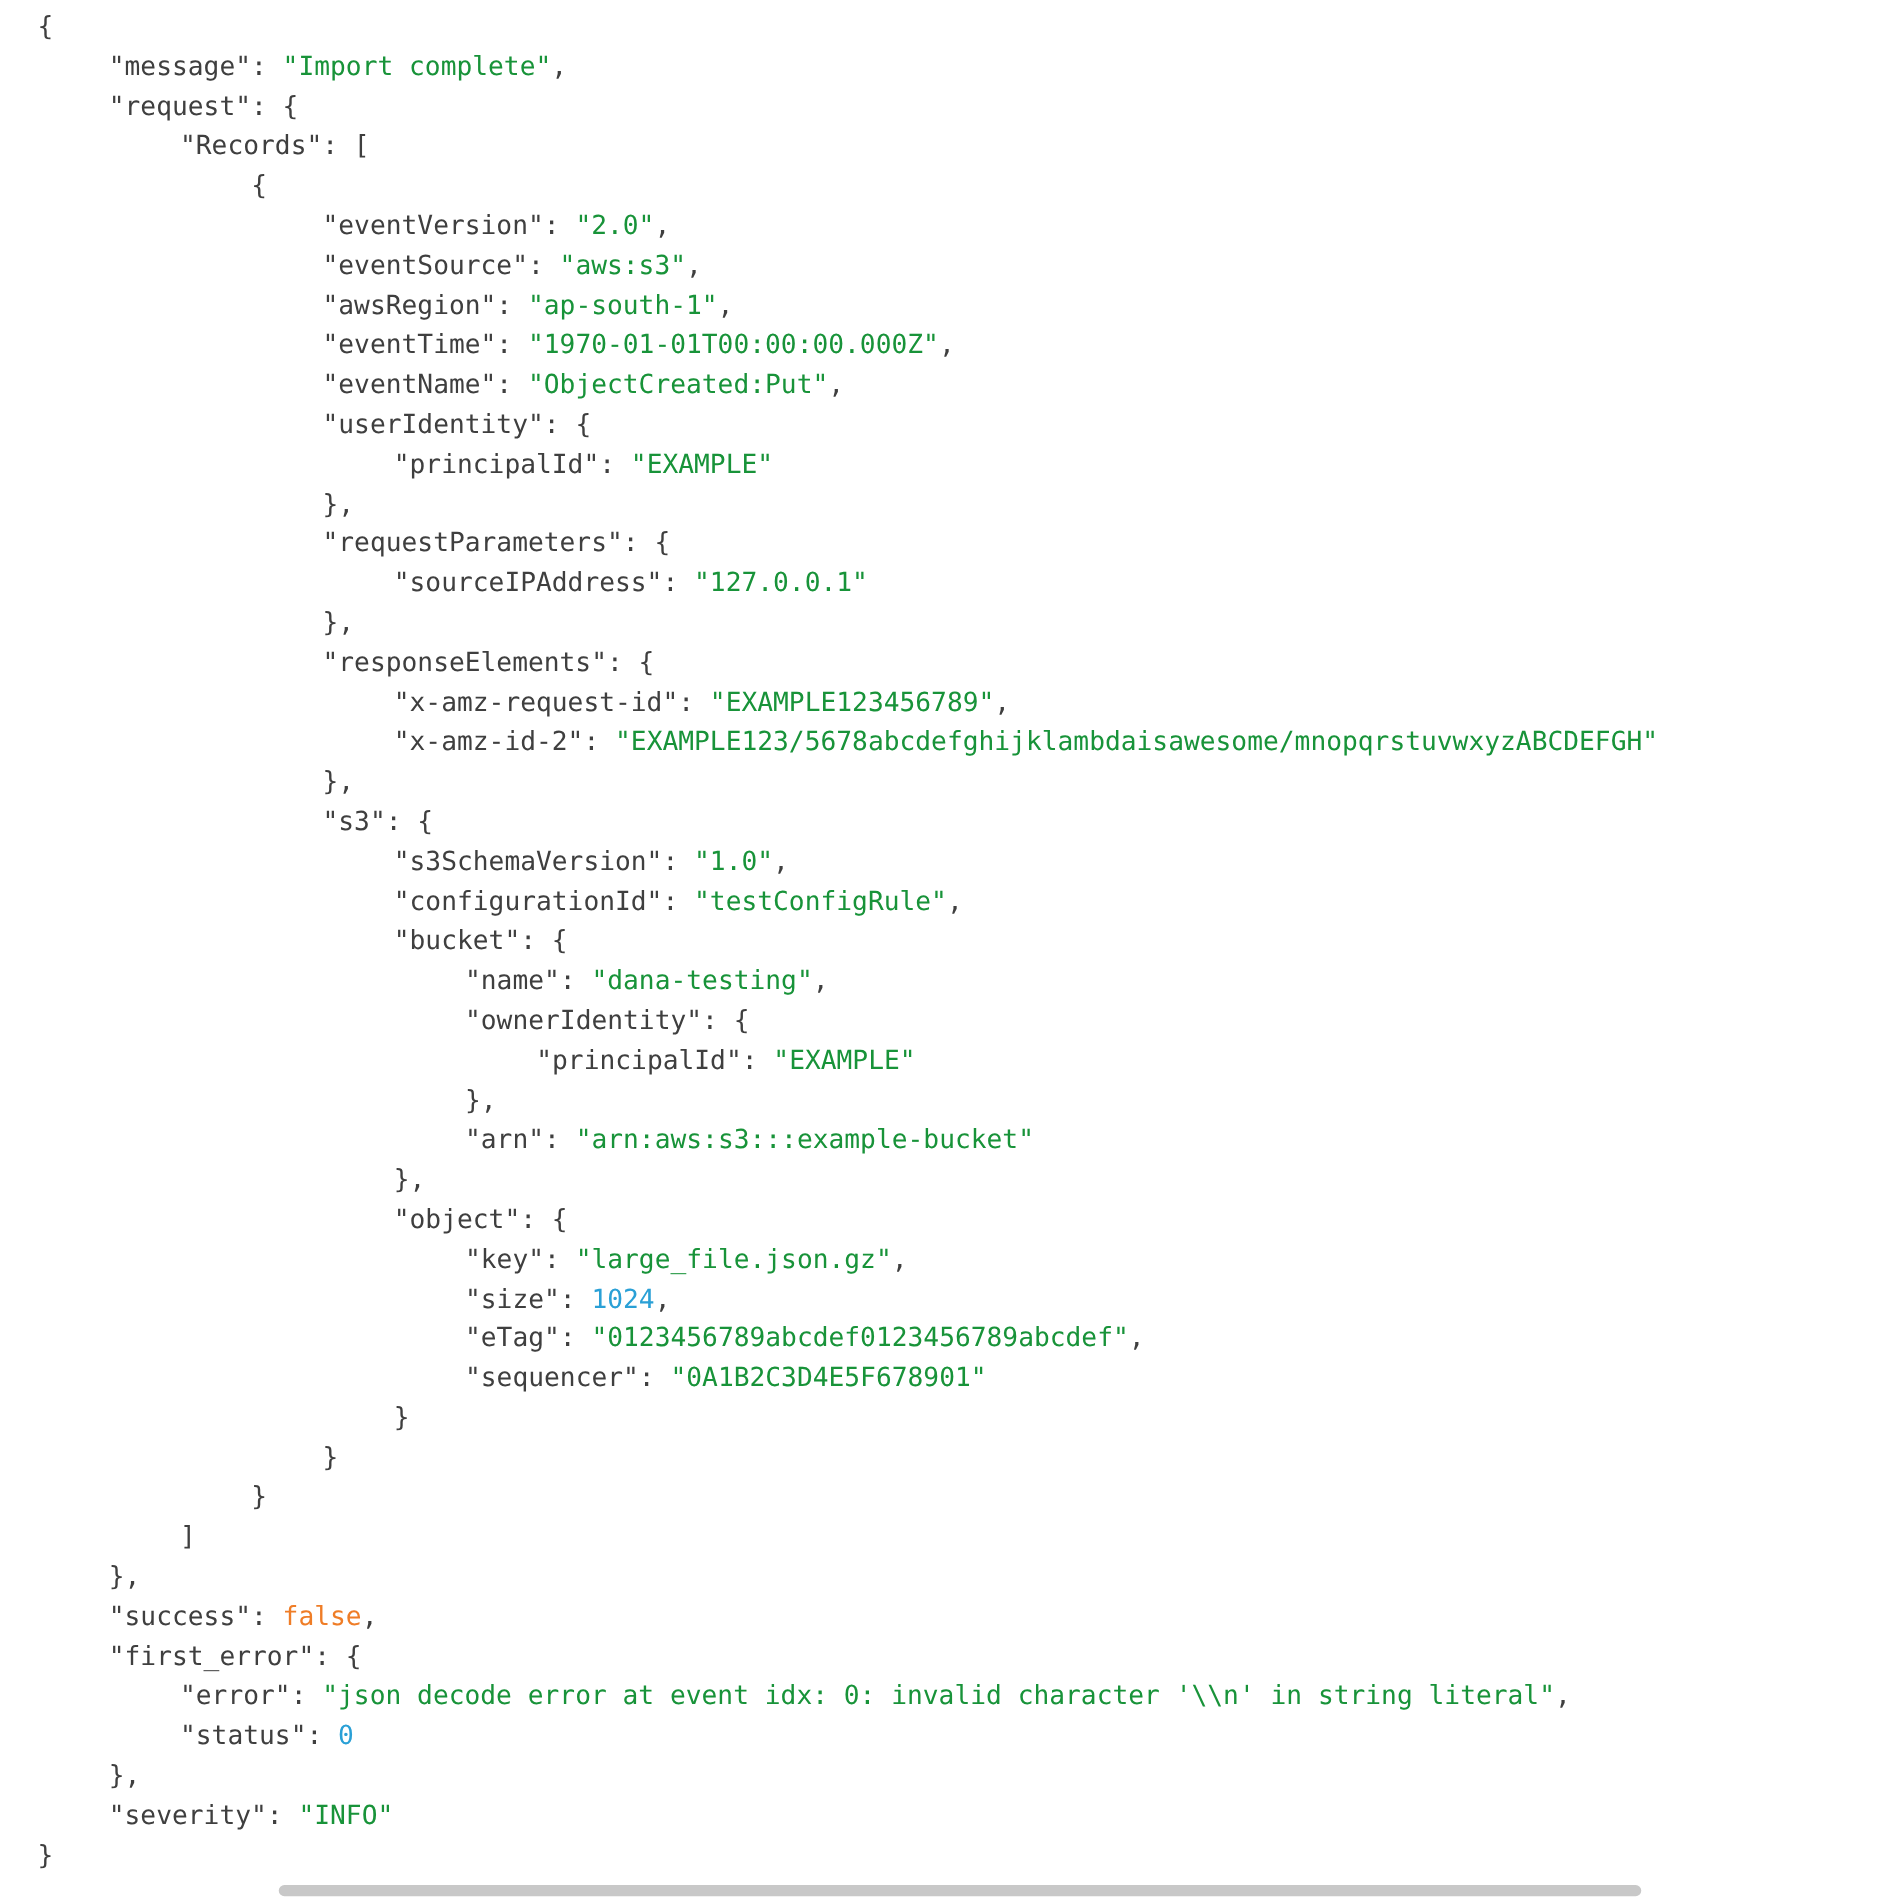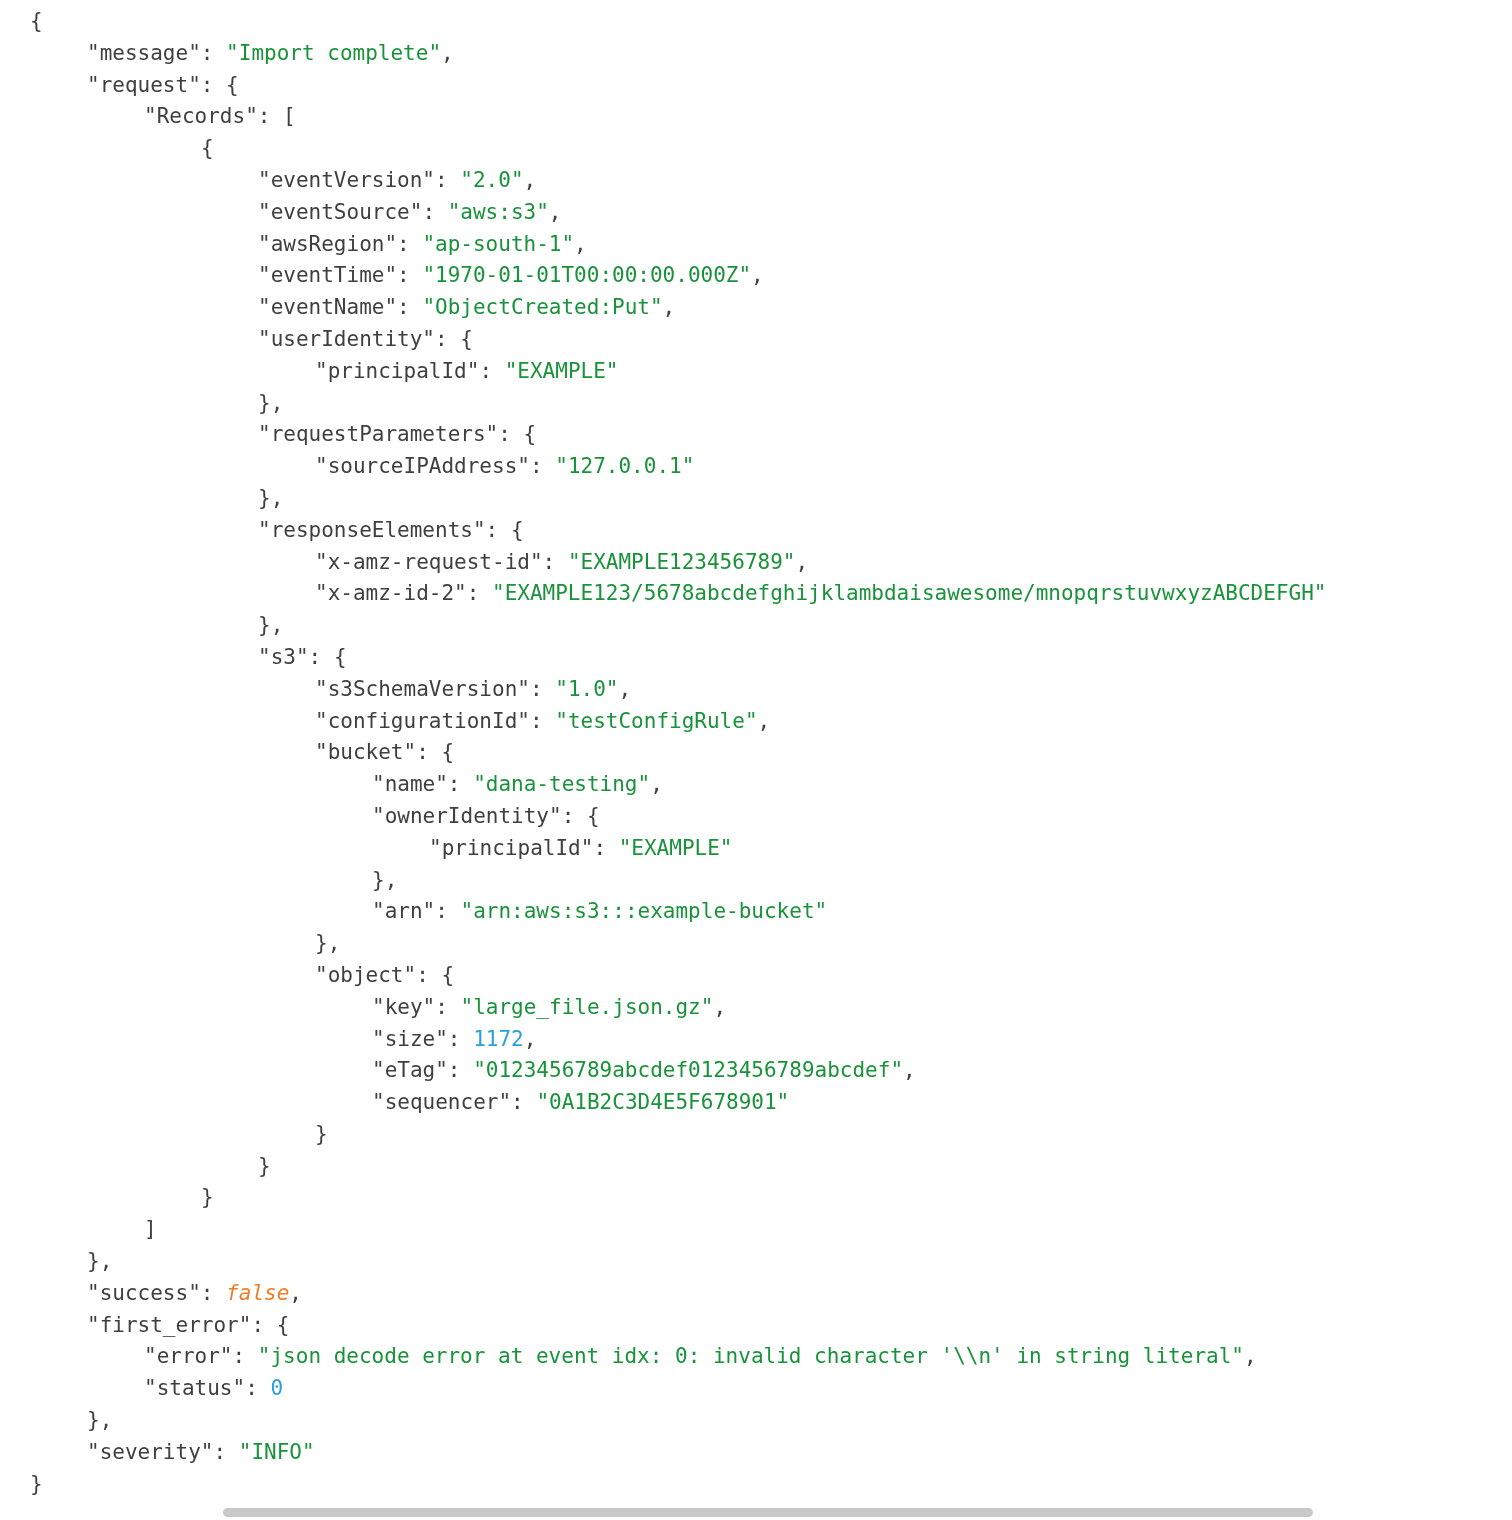--- a/index.html
+++ b/index.html
@@ -21,21 +21,21 @@
   .code-line {
     white-space: pre;
     font-size: 21px;
     line-height: 31.8px;
     letter-spacing: 0px;
   }
   .tok-k { color: var(--tok-k, #3f3f3f); }
   .tok-p { color: var(--tok-p, #3f3f3f); }
   .tok-s { color: var(--tok-s, #189339); }
   .tok-n { color: var(--tok-n, #2aa0d6); }
-  .tok-b { color: var(--tok-b, #ef7d27); font-style: italic; }
+  .tok-b { color: var(--tok-b, #ef7d27); }
   .h-scrollbar {
     position: absolute;
     bottom: 3px;
     left: 223px;
     width: 1090px;
     height: 9px;
     border-radius: 5px;
     background: var(--scrollbar, #c8c8c8);
   }
 </style>
@@ -69,21 +69,21 @@
       <div class="code-line" style="padding-left: 285px;"><span class="tok-k">"configurationId"</span><span class="tok-p">: </span><span class="tok-s">"testConfigRule"</span><span class="tok-p">,</span></div>
       <div class="code-line" style="padding-left: 285px;"><span class="tok-k">"bucket"</span><span class="tok-p">: </span><span class="tok-p">{</span></div>
       <div class="code-line" style="padding-left: 342px;"><span class="tok-k">"name"</span><span class="tok-p">: </span><span class="tok-s">"dana-testing"</span><span class="tok-p">,</span></div>
       <div class="code-line" style="padding-left: 342px;"><span class="tok-k">"ownerIdentity"</span><span class="tok-p">: </span><span class="tok-p">{</span></div>
       <div class="code-line" style="padding-left: 399px;"><span class="tok-k">"principalId"</span><span class="tok-p">: </span><span class="tok-s">"EXAMPLE"</span></div>
       <div class="code-line" style="padding-left: 342px;"><span class="tok-p">},</span></div>
       <div class="code-line" style="padding-left: 342px;"><span class="tok-k">"arn"</span><span class="tok-p">: </span><span class="tok-s">"arn:aws:s3:::example-bucket"</span></div>
       <div class="code-line" style="padding-left: 285px;"><span class="tok-p">},</span></div>
       <div class="code-line" style="padding-left: 285px;"><span class="tok-k">"object"</span><span class="tok-p">: </span><span class="tok-p">{</span></div>
       <div class="code-line" style="padding-left: 342px;"><span class="tok-k">"key"</span><span class="tok-p">: </span><span class="tok-s">"large_file.json.gz"</span><span class="tok-p">,</span></div>
-      <div class="code-line" style="padding-left: 342px;"><span class="tok-k">"size"</span><span class="tok-p">: </span><span class="tok-n">1172</span><span class="tok-p">,</span></div>
+      <div class="code-line" style="padding-left: 342px;"><span class="tok-k">"size"</span><span class="tok-p">: </span><span class="tok-n">1024</span><span class="tok-p">,</span></div>
       <div class="code-line" style="padding-left: 342px;"><span class="tok-k">"eTag"</span><span class="tok-p">: </span><span class="tok-s">"0123456789abcdef0123456789abcdef"</span><span class="tok-p">,</span></div>
       <div class="code-line" style="padding-left: 342px;"><span class="tok-k">"sequencer"</span><span class="tok-p">: </span><span class="tok-s">"0A1B2C3D4E5F678901"</span></div>
       <div class="code-line" style="padding-left: 285px;"><span class="tok-p">}</span></div>
       <div class="code-line" style="padding-left: 228px;"><span class="tok-p">}</span></div>
       <div class="code-line" style="padding-left: 171px;"><span class="tok-p">}</span></div>
       <div class="code-line" style="padding-left: 114px;"><span class="tok-p">]</span></div>
       <div class="code-line" style="padding-left: 57px;"><span class="tok-p">},</span></div>
       <div class="code-line" style="padding-left: 57px;"><span class="tok-k">"success"</span><span class="tok-p">: </span><span class="tok-b">false</span><span class="tok-p">,</span></div>
       <div class="code-line" style="padding-left: 57px;"><span class="tok-k">"first_error"</span><span class="tok-p">: </span><span class="tok-p">{</span></div>
       <div class="code-line" style="padding-left: 114px;"><span class="tok-k">"error"</span><span class="tok-p">: </span><span class="tok-s">"json decode error at event idx: 0: invalid character '\\n' in string literal"</span><span class="tok-p">,</span></div>

